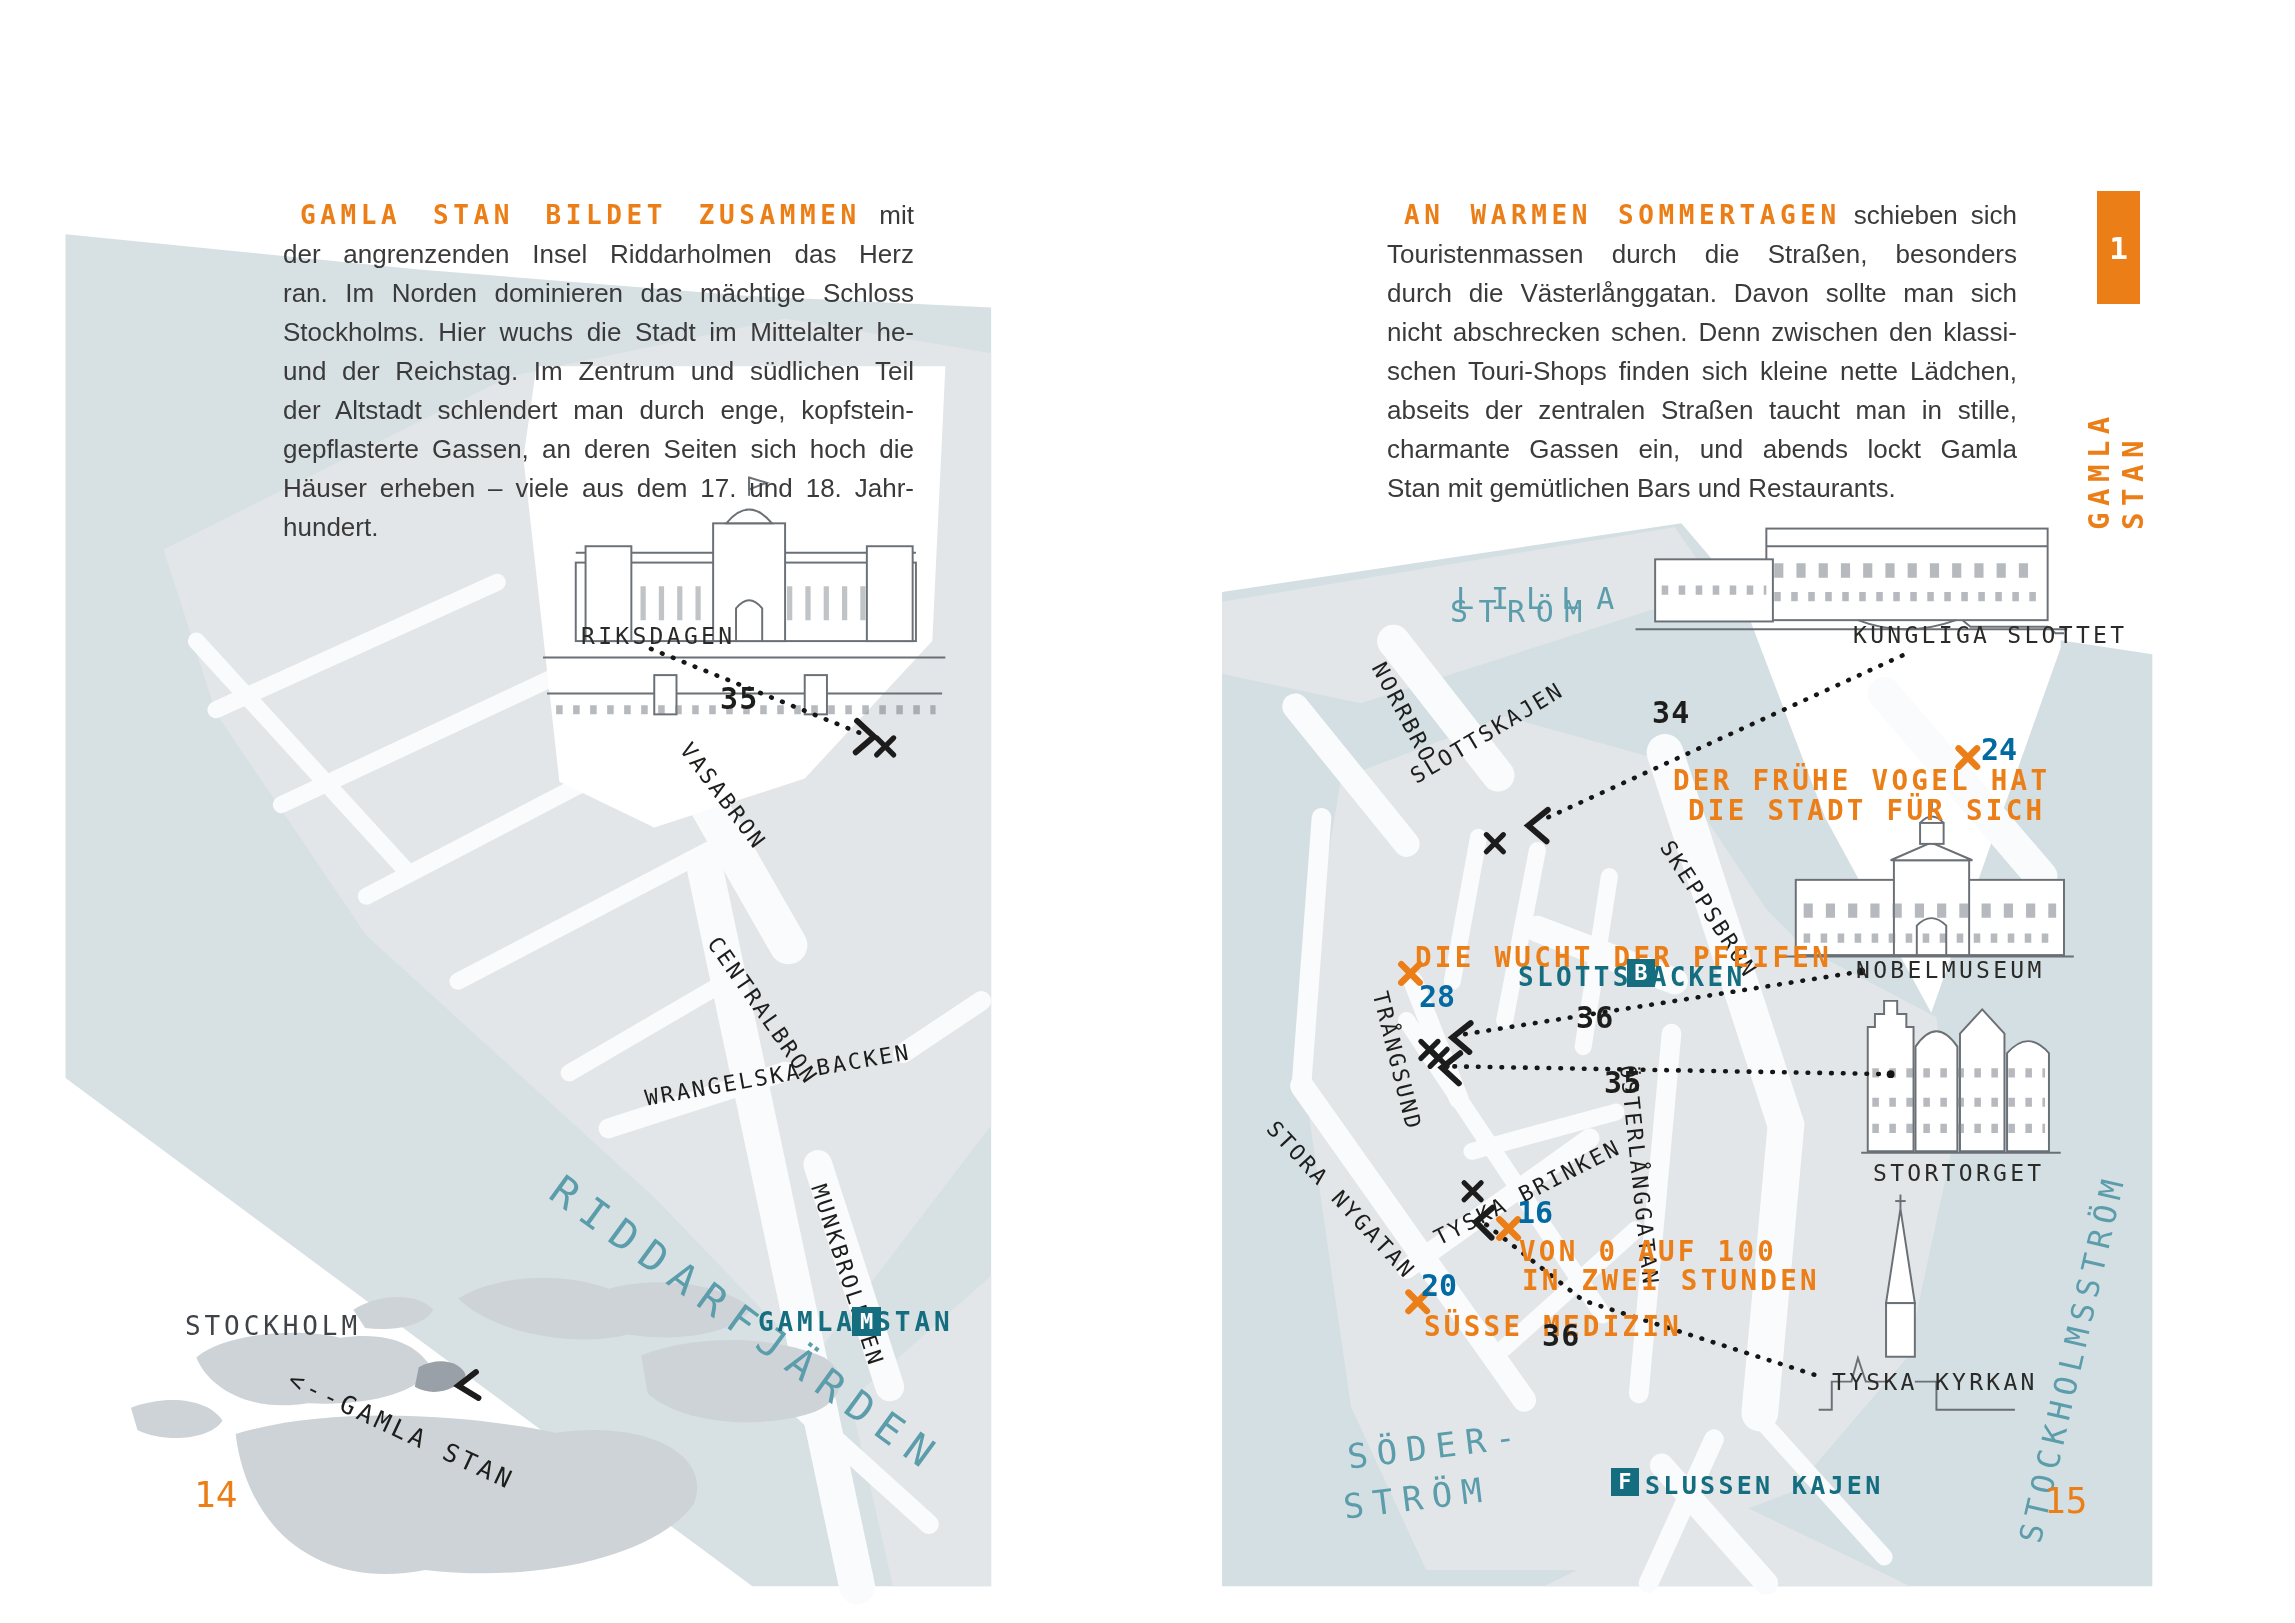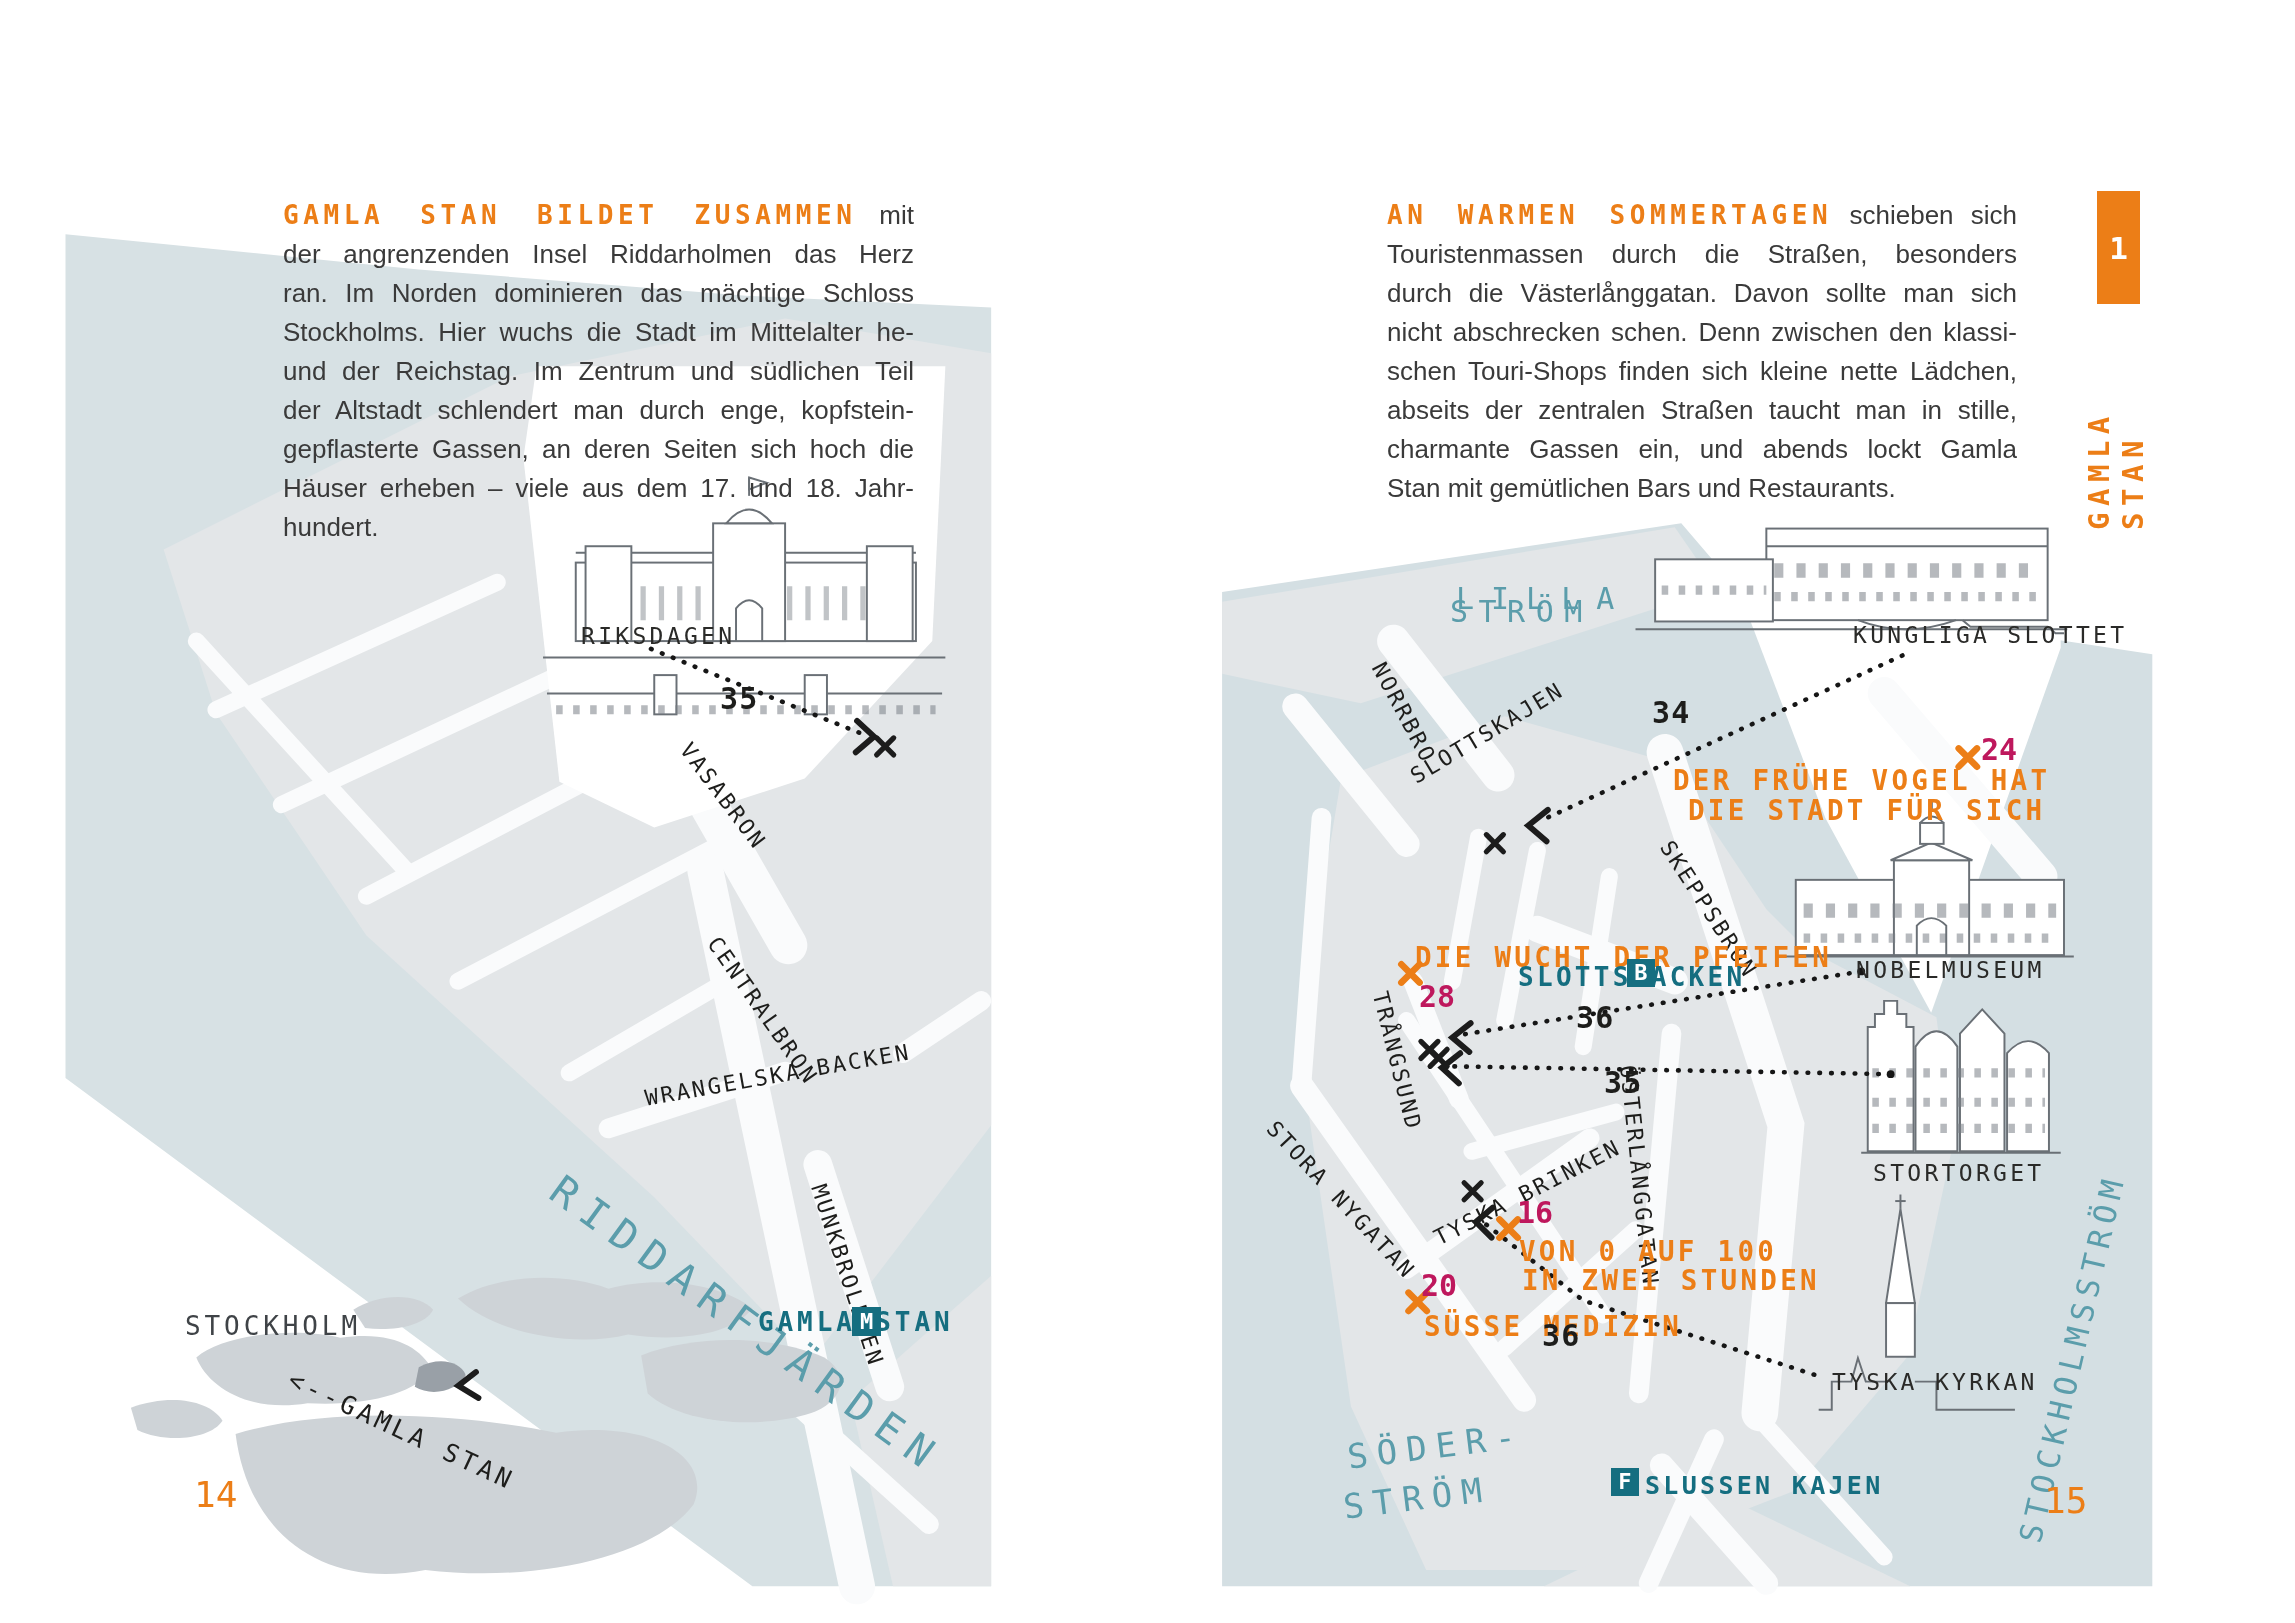--- a/index.html
+++ b/index.html
@@ -4,29 +4,29 @@
 <style>
   html,body{margin:0;padding:0;background:#ffffff;}
   .sheet{position:relative;width:2295px;height:1623px;background:#ffffff;overflow:hidden;
          font-family:"Liberation Sans",sans-serif;}
   #map-svg{position:absolute;left:0;top:0;z-index:1;}
   .abs{position:absolute;z-index:3;white-space:nowrap;}
   
   .intro{position:absolute;z-index:3;width:631px;color:#3a3a3a;font-size:26px;line-height:39px;}
   .intro .line{text-align:justify;text-align-last:justify;}
   .intro .line.last{text-align-last:left;}
-  .lead{font-family:"DejaVu Sans Mono",monospace;font-weight:700;color:#ec7e17;letter-spacing:4.6px;font-size:26px;}
+  .lead{font-family:"DejaVu Sans Mono",monospace;font-weight:700;color:#ec7e17;letter-spacing:4.6px;font-size:26px;margin-left:17px;}
   
   .mlabel{font-family:"DejaVu Sans Mono",monospace;color:#1d1d1b;font-size:22px;letter-spacing:2.6px;transform-origin:0 0;}
   .mnum{font-family:"DejaVu Sans Mono",monospace;color:#1d1d1b;font-size:30px;font-weight:700;letter-spacing:1.3px;}
   .poi{font-family:"DejaVu Sans Mono",monospace;color:#2a2a28;font-size:23px;letter-spacing:3.3px;}
   .water{font-family:"DejaVu Sans Mono",monospace;color:#5b9dab;transform-origin:0 0;}
   .tealtxt{font-family:"DejaVu Sans Mono",monospace;color:#156e80;font-weight:700;}
   .onote{font-family:"DejaVu Sans Mono",monospace;color:#ec7e17;font-weight:700;font-size:27.5px;letter-spacing:3.3px;transform-origin:0 0;}
-  .onum{font-family:"DejaVu Sans Mono",monospace;color:#be185d;font-weight:700;font-size:30px;}
+  .onum{font-family:"DejaVu Sans Mono",monospace;color:#0369a1;font-weight:700;font-size:30px;}
   .badge{position:absolute;z-index:3;width:29px;height:29px;background:#156e80;color:#ffffff;
          font-family:"DejaVu Sans Mono",monospace;font-weight:700;font-size:22px;
          display:flex;align-items:center;justify-content:center;}
   .pagenum{font-family:"DejaVu Sans Mono",monospace;color:#ec7e17;font-weight:400;font-size:36px;}
   
   .tab-box{position:absolute;left:2097px;top:191px;width:43px;height:113px;background:#ec7e17;z-index:3;
            display:flex;align-items:center;justify-content:center;color:#fff;
            font-family:"DejaVu Sans Mono",monospace;font-size:31px;font-weight:700;}
   .tab-label{position:absolute;left:2095px;top:314px;width:41px;height:216px;z-index:3;
              display:flex;align-items:center;justify-content:center;

